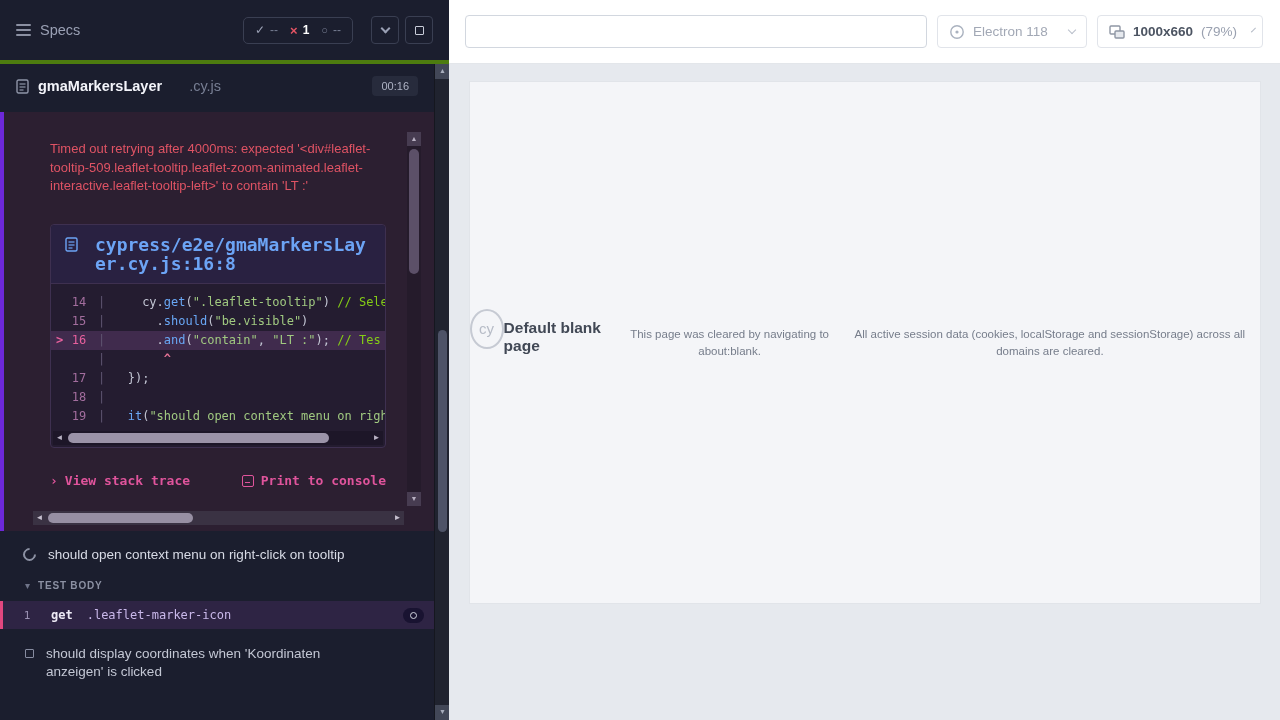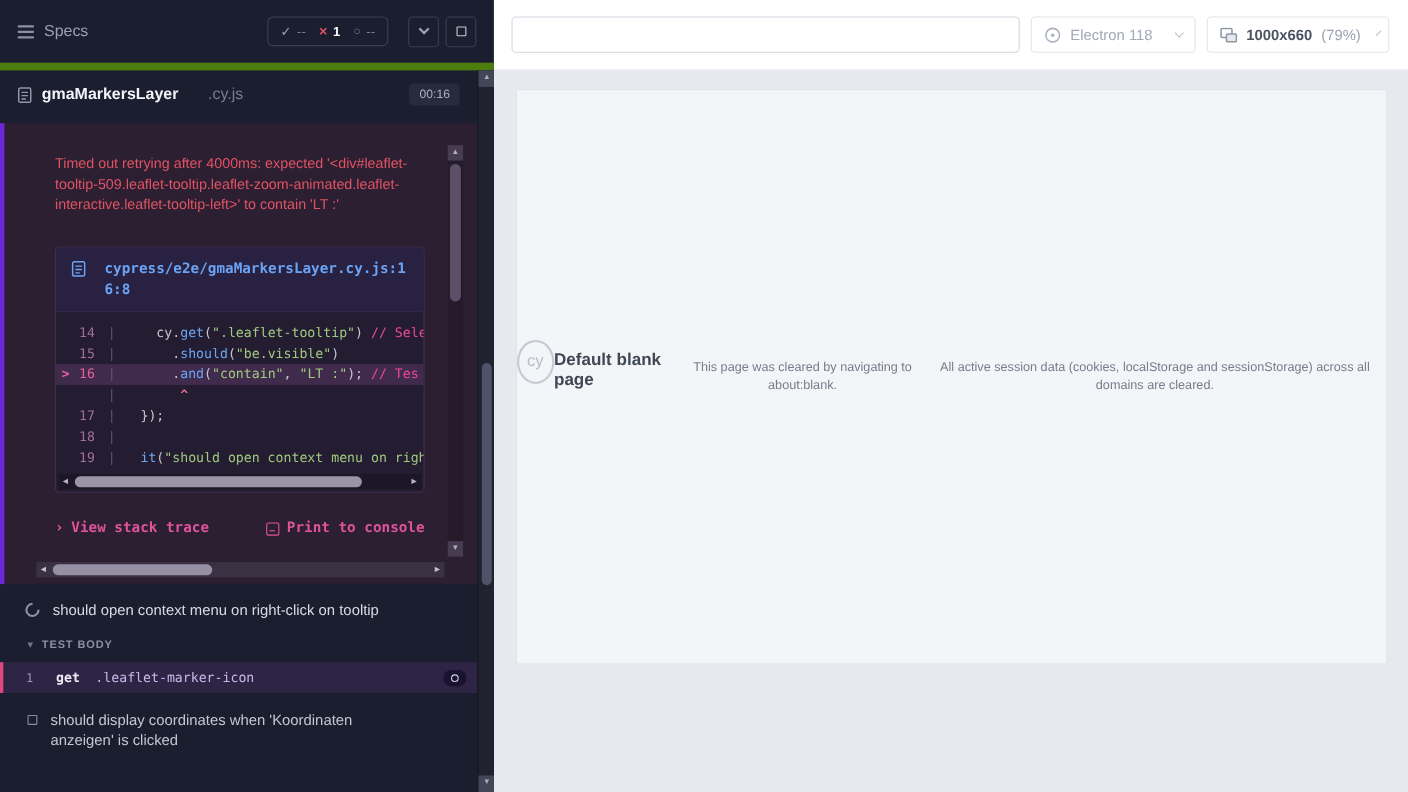--- a/index.html
+++ b/index.html
@@ -4,21 +4,21 @@
 <style>
   * { margin:0; padding:0; box-sizing:border-box; }
   html,body { width:1280px; height:720px; overflow:hidden; }
   body { font-family:"Liberation Sans", sans-serif; background:#e6e9ee; }
 
   .app { width:1280px; height:720px; display:flex; }
 
   
   .reporter { position:relative; width:449px; height:720px; background:#1b1e2e; flex:none; overflow:hidden; }
 
-  .rep-header { position:absolute; top:0; left:0; width:449px; height:64px; display:flex; align-items:center; padding:0 16px; border-bottom:7px solid #4d7c0f; }
+  .rep-header { position:absolute; top:0; left:0; width:449px; height:64px; display:flex; align-items:center; padding:0 16px; border-bottom:4px solid #4d7c0f; }
   .specs-btn { display:flex; align-items:center; gap:9px; cursor:pointer; }
   .burger { display:inline-flex; flex-direction:column; gap:3px; }
   .burger i { display:block; width:15px; height:2px; background:#8b90a2; border-radius:1px; }
   .specs-label { color:#9aa0b4; font-size:14.5px; }
   .rep-header .spacer { flex:1; }
   .stats-box { display:flex; align-items:center; gap:12px; border:1px solid #3a3f52; border-radius:5px; height:27px; padding:0 11px; margin-right:12px; }
   .stat { display:flex; align-items:center; gap:5px; font-size:12px; color:#777e93; }
   .stat .ic-check { color:#9aa0b4; font-size:12px; }
   .stat .ic-fail { color:#e45464; font-weight:700; font-size:13px; }
   .stat .ic-pending { color:#777e93; font-size:11px; }
@@ -35,33 +35,33 @@
   .duration-badge { background:#272b3c; color:#aeb3c4; font-size:11px; border-radius:4px; padding:4px 9px; }
 
   .rep-content { position:absolute; top:108px; left:0; width:434px; bottom:0; overflow:hidden; }
 
   
   .attempt { position:relative; margin-top:4px; height:419px; background:#2c1f31; border-left:4px solid #6d28d9; overflow:hidden; }
   .err-message { position:absolute; left:46px; top:28px; width:332px; font-size:13px; line-height:18.5px; color:#df5364; word-break:break-word; }
 
   .code-frame { position:absolute; left:46px; top:112px; width:336px; background:#241c30; border:1px solid #3e3050; border-radius:4px; }
   .frame-header { display:flex; align-items:flex-start; gap:8px; padding:10px 14px; background:#292141; border-bottom:1px solid #3e3050; border-radius:4px 4px 0 0; }
-  .frame-link { font-family:"DejaVu Sans Mono", monospace; font-size:13px; line-height:19px; font-weight:700; color:#6ca4f5; word-break:break-all; cursor:pointer; }
+  .frame-link { font-family:"DejaVu Sans Mono", monospace; font-size:18px; line-height:19px; font-weight:700; color:#6ca4f5; word-break:break-all; cursor:pointer; }
   .code-body { padding:9px 0 2px; }
   .code-line { display:flex; font-family:"DejaVu Sans Mono", monospace; font-size:12px; line-height:19px; color:#c3c6d4; white-space:pre; }
   .code-line .ln-arrow { flex:none; width:17px; text-align:center; color:#e7609d; font-weight:700; }
   .code-line .ln-num { flex:none; width:22px; text-align:center; color:#a36e9e; }
   .code-line .ln-sep { flex:none; margin:0 8px; color:#5f5470; }
   .code-line .ln-code { flex:1; overflow:hidden; }
   .code-line.hl { background:#402b4d; }
   .code-line.hl .ln-num { color:#e7609d; }
   .tok-plain { color:#c3c6d4; }
   .tok-fn { color:#69a7f5; }
   .tok-str { color:#a0c980; }
-  .tok-cmt { color:#ec4899;margin-top:25px; }
+  .tok-cmt { color:#84cc16;margin-top:25px; }
   .tok-caret { color:#e27194; font-weight:700; }
 
   .hscroll { position:relative; height:14px; display:flex; align-items:center; }
   .frame-hscroll { margin:3px 2px 2px; background:#1d1628; }
   .hs-arrow { flex:none; width:13px; text-align:center; font-size:8px; color:#b9b2c4; cursor:pointer; line-height:14px; }
   .hs-track { position:relative; flex:1; height:14px; }
   .hs-thumb { position:absolute; top:2px; height:10px; border-radius:5px; background:#9b93a8; cursor:pointer; }
   .frame-hscroll .hs-thumb { left:2px; width:86%; }
 
   .err-actions { position:absolute; left:46px; top:361px; width:336px; display:flex; justify-content:space-between; align-items:center; font-family:"DejaVu Sans Mono", monospace; font-size:13px; font-weight:700; color:#e0549c; }

